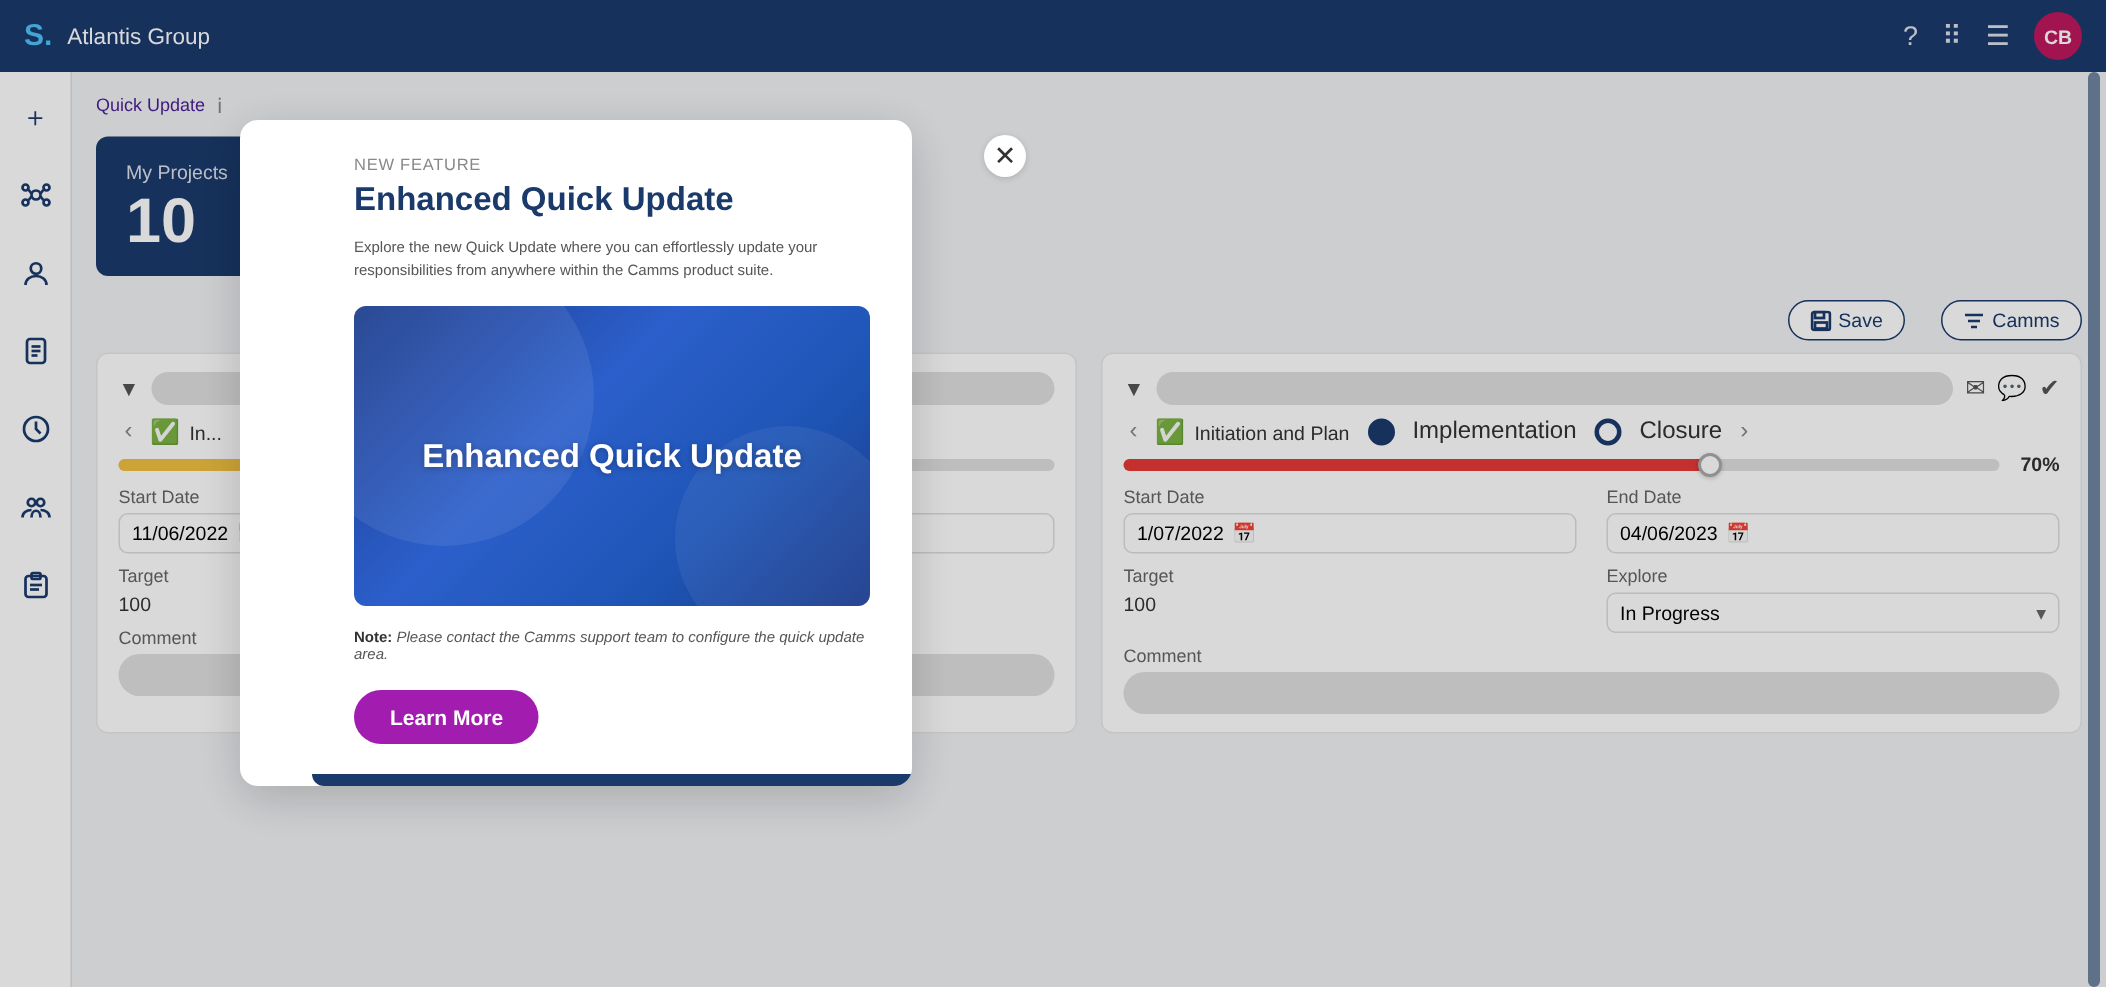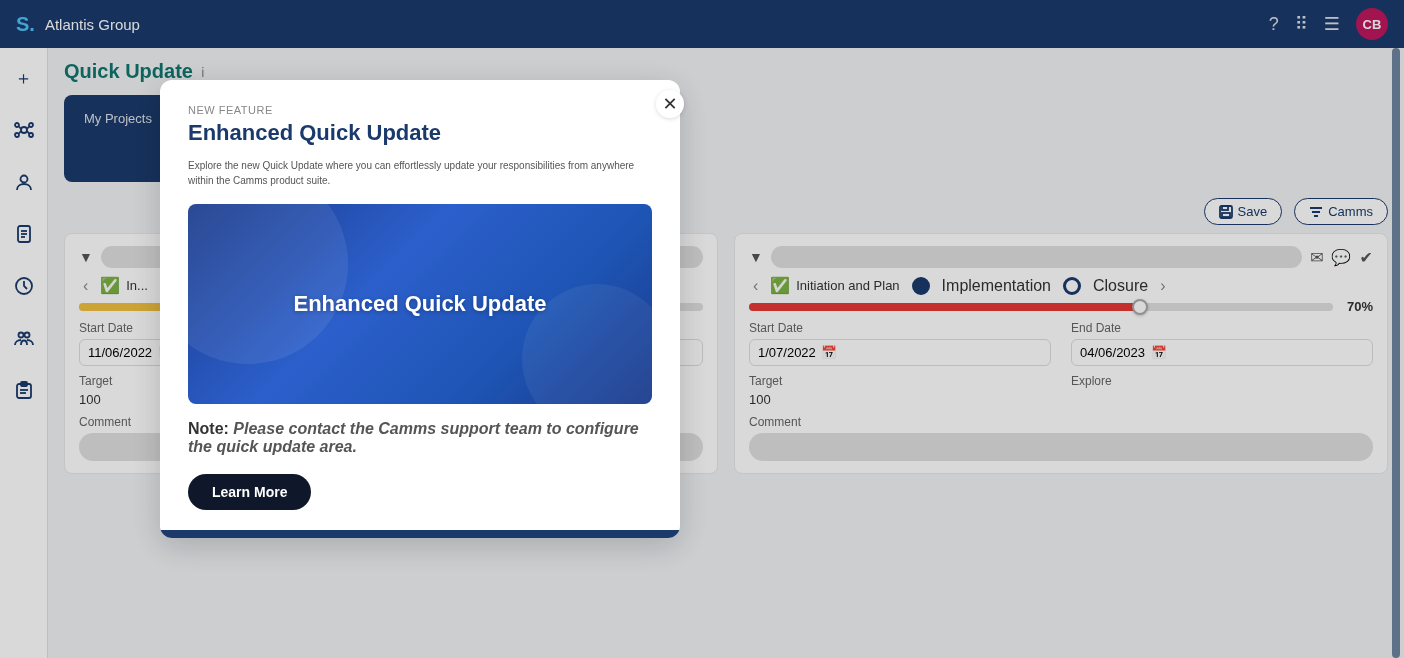--- a/index.html
+++ b/index.html
@@ -66,21 +66,21 @@
       overflow-y: auto;
     }
 
     
     .page-header {
       display: flex;
       align-items: center;
       gap: 8px;
       margin-bottom: 12px;
     }
-    .page-title { font-size: 20px; font-weight: 700; color: #0f766e; }
+    .page-title { font-size: 12px; font-weight: 400; color: #4c1d95; }
     .info-icon { color: #888; font-size: 14px; cursor: pointer; }
 
     
     .cards-row {
       display: flex;
       gap: 0;
       margin-bottom: 16px;
     }
 
     .card-blue {
@@ -108,21 +108,21 @@
     .card-light-content .card-number { font-size: 36px; font-weight: 700; color: #1a3a6b; }
     .card-light-icon { font-size: 28px; color: #c5d0e6; }
 
     
     .section-header {
       display: flex;
       align-items: center;
       justify-content: space-between;
       margin-bottom: 8px;
     }
-    .action-buttons { display: flex; gap: 12px; }
+    .action-buttons { display: flex; gap: 24px; }
     .btn-outline {
       border: 1.5px solid #1a3a6b;
       background: white;
       color: #1a3a6b;
       border-radius: 20px;
       padding: 5px 14px;
       font-size: 13px;
       cursor: pointer;
       display: flex; align-items: center; gap: 5px;
     }
@@ -260,23 +260,24 @@
       z-index: 200;
       display: flex;
       align-items: flex-start;
       justify-content: flex-start;
       padding-top: 80px;
       padding-left: 160px;
     }
     .modal {
       background: white;
       border-radius: 12px;
-      width: 520px;
+      width: 448px;
       box-shadow: 0 8px 32px rgba(0,0,0,0.18);
       overflow: hidden;
+      padding-left: 48px;
     }
     .modal-body { padding: 24px 28px 0 28px; }
     .modal-tag { font-size: 11px; color: #888; text-transform: uppercase; letter-spacing: 0.5px; margin-bottom: 4px; }
     .modal-title { font-size: 22px; font-weight: 700; color: #1a3a6b; margin-bottom: 12px; }
     .modal-desc { font-size: 10px; color: #555; line-height: 1.5; margin-bottom: 16px; }
     .modal-close {
       position: absolute;
       top: 90px;
       left: 656px;
       background: white;
@@ -317,25 +318,25 @@
       bottom: -30px; right: -20px;
     }
     .modal-image-text {
       color: white;
       font-size: 22px;
       font-weight: 700;
       z-index: 1;
       text-align: center;
       text-shadow: 0 1px 4px rgba(0,0,0,0.3);
     }
-    .modal-note { font-size: 16px; color: #555; margin-bottom: 18px; font-weight: bold; }
+    .modal-note { font-size: 10px; color: #555; margin-bottom: 18px; }
     .modal-note strong { color: #333; }
     .modal-note em { font-style: italic; }
     .modal-btn {
-      background: #0f172a;
+      background: #a21caf;
       color: white;
       border: none;
       border-radius: 24px;
       padding: 10px 24px;
       font-size: 14px;
       font-weight: 600;
       cursor: pointer;
       margin-bottom: 20px;
     }
     .modal-footer {
@@ -424,20 +425,21 @@
 <main class="main">
 
   <div class="page-header">
     <span class="page-title">Quick Update</span>
     <span class="info-icon">ℹ</span>
   </div>
 
   <div class="cards-row">
     <div class="card-blue">
       <div class="card-label">My Projects</div>
+      <div class="card-number">10</div>
     </div>
     <div class="card-light">
       <div class="card-light-content">
         <div class="card-label">My Issue &amp; Decisions</div>
       </div>
       <div class="card-light-icon">
         <svg width="40" height="40" viewBox="0 0 40 40" fill="none" stroke="#b0bcd6" stroke-width="2">
           <line x1="20" y1="5" x2="20" y2="35"></line>
           <line x1="8" y1="10" x2="32" y2="10"></line>
           <path d="M8 10 L4 22 H12 Z"></path>
@@ -561,20 +563,24 @@
           </div>
         </div>
       </div>
       <div class="fields-row">
         <div class="field-group">
           <div class="field-label">Target</div>
           <div class="field-value">100</div>
         </div>
         <div class="field-group">
           <div class="field-label">Explore</div>
+          <div class="field-select">
+            <span>In Progress</span>
+            <span class="select-arrow">▾</span>
+          </div>
         </div>
       </div>
       <div class="comment-label">Comment</div>
       <div class="comment-bar"></div>
     </div>
 
   </div>
 </main>
 
 <div class="right-scrollbar"></div>

